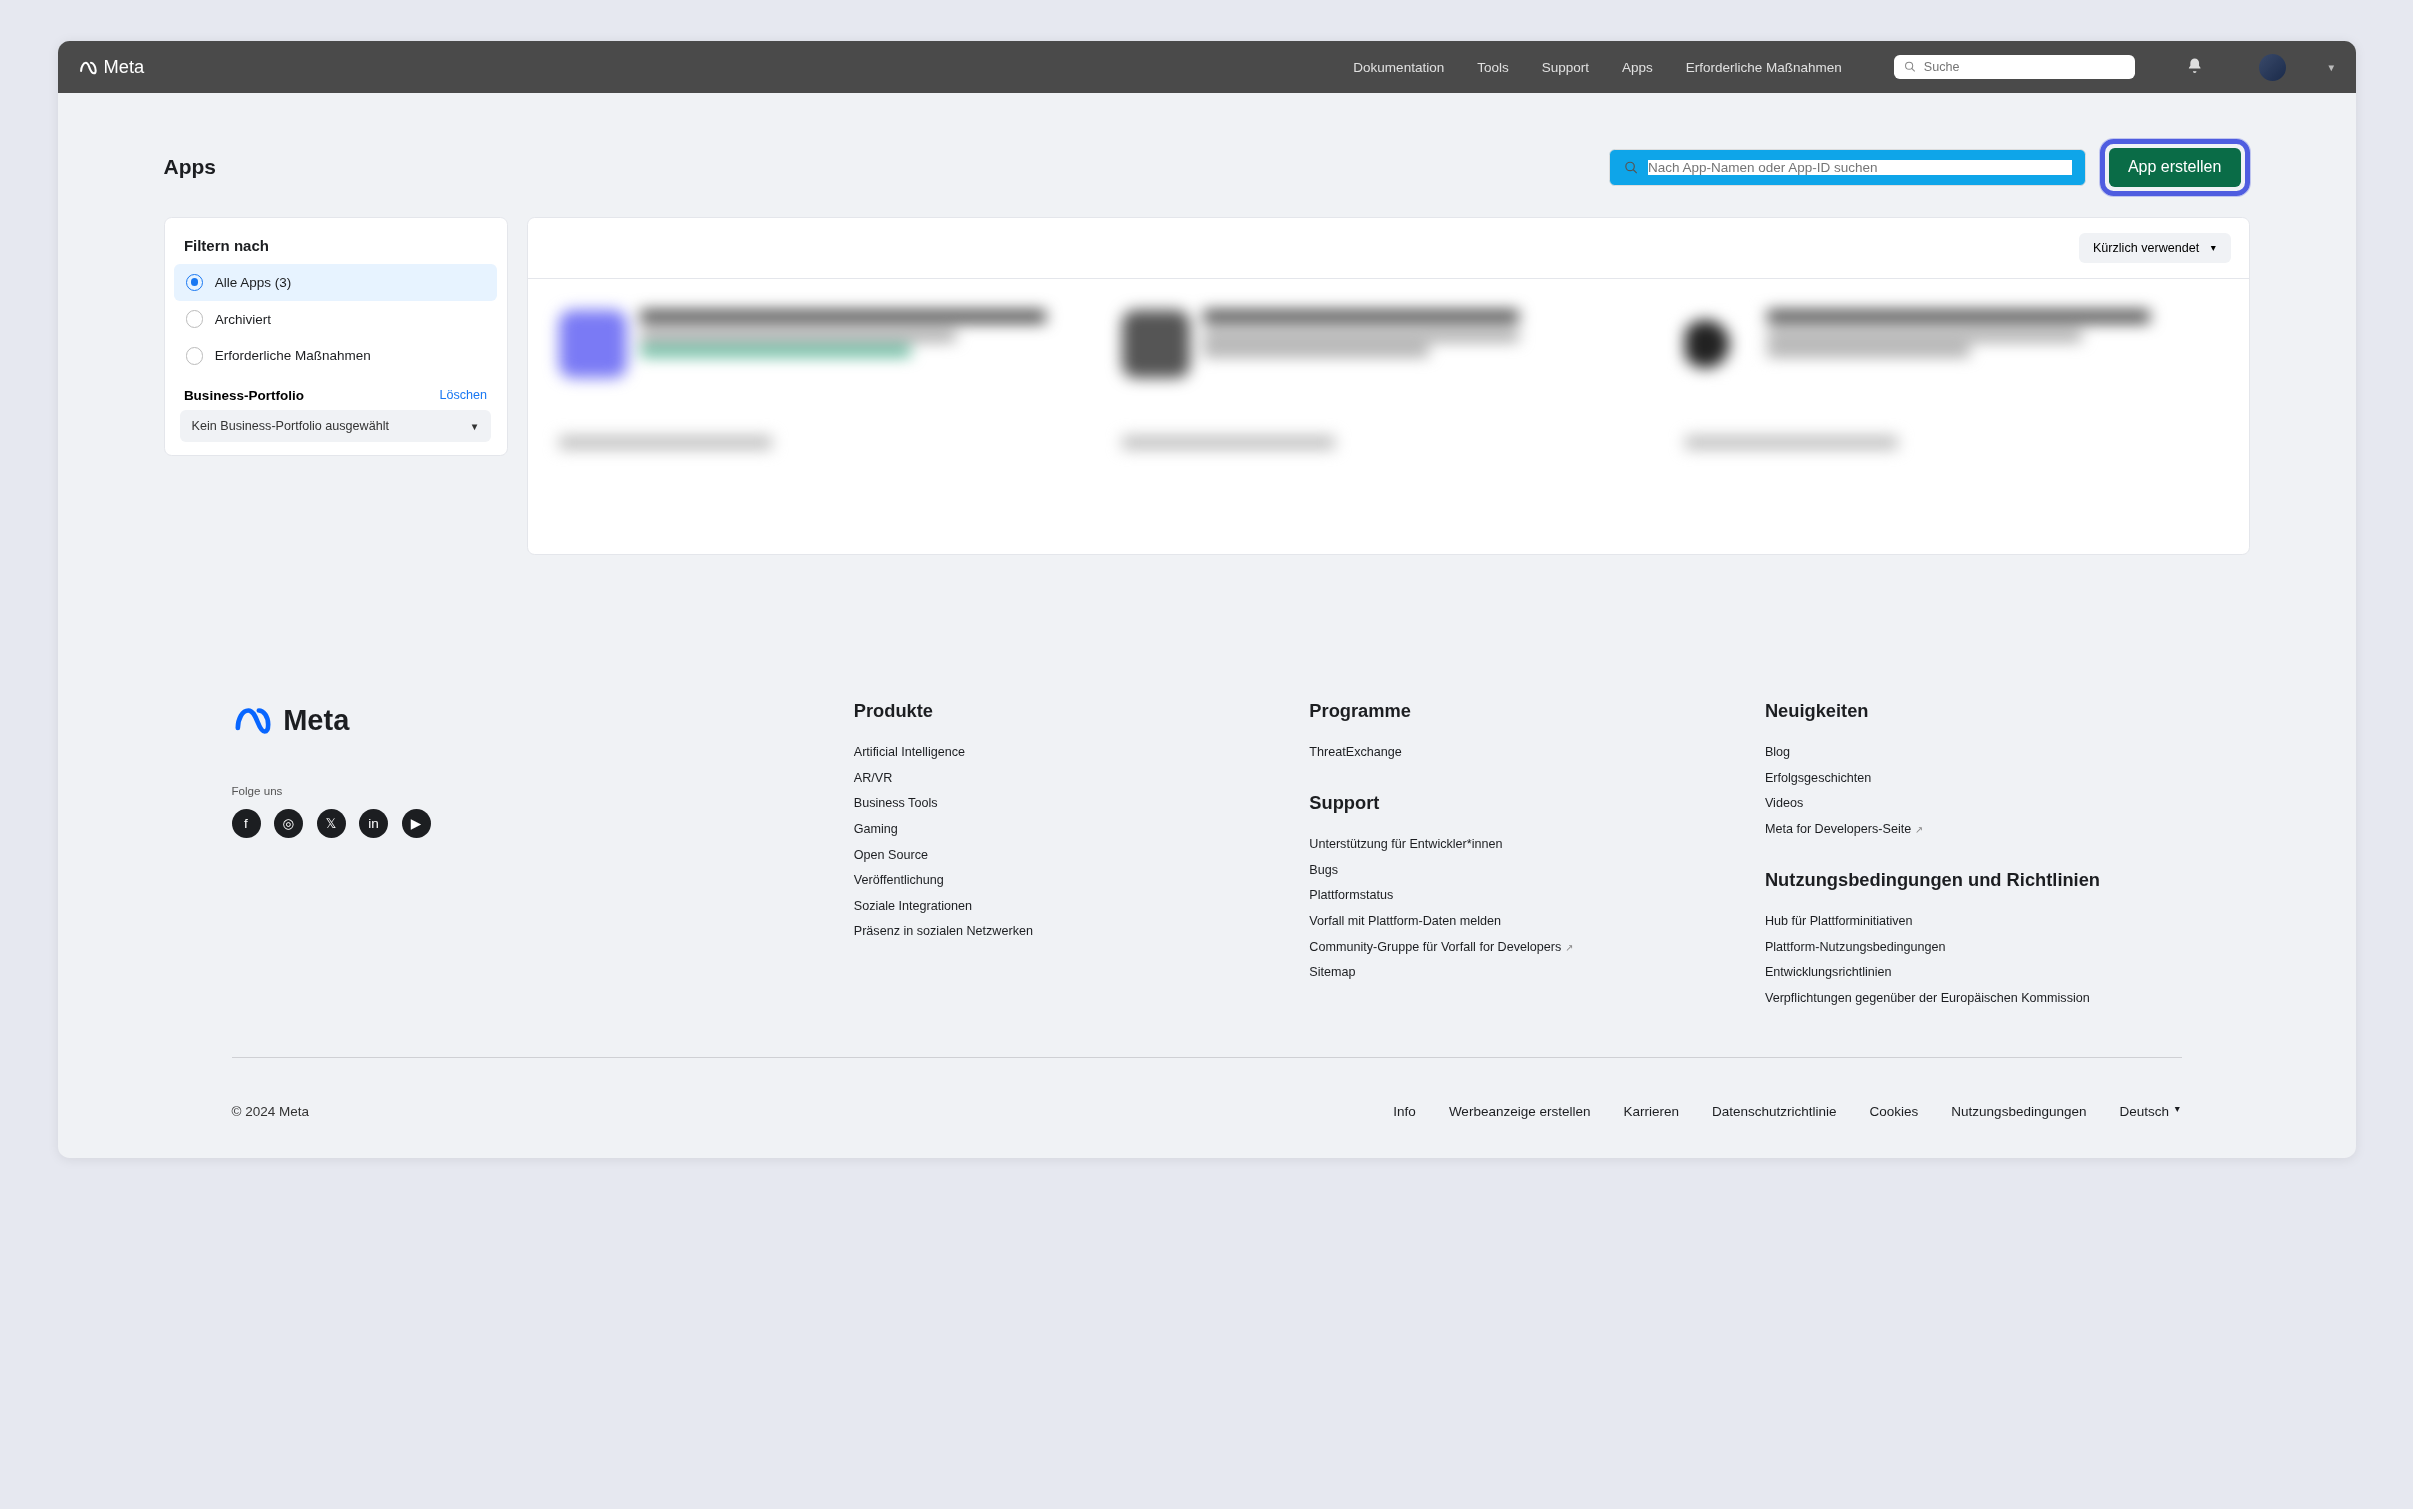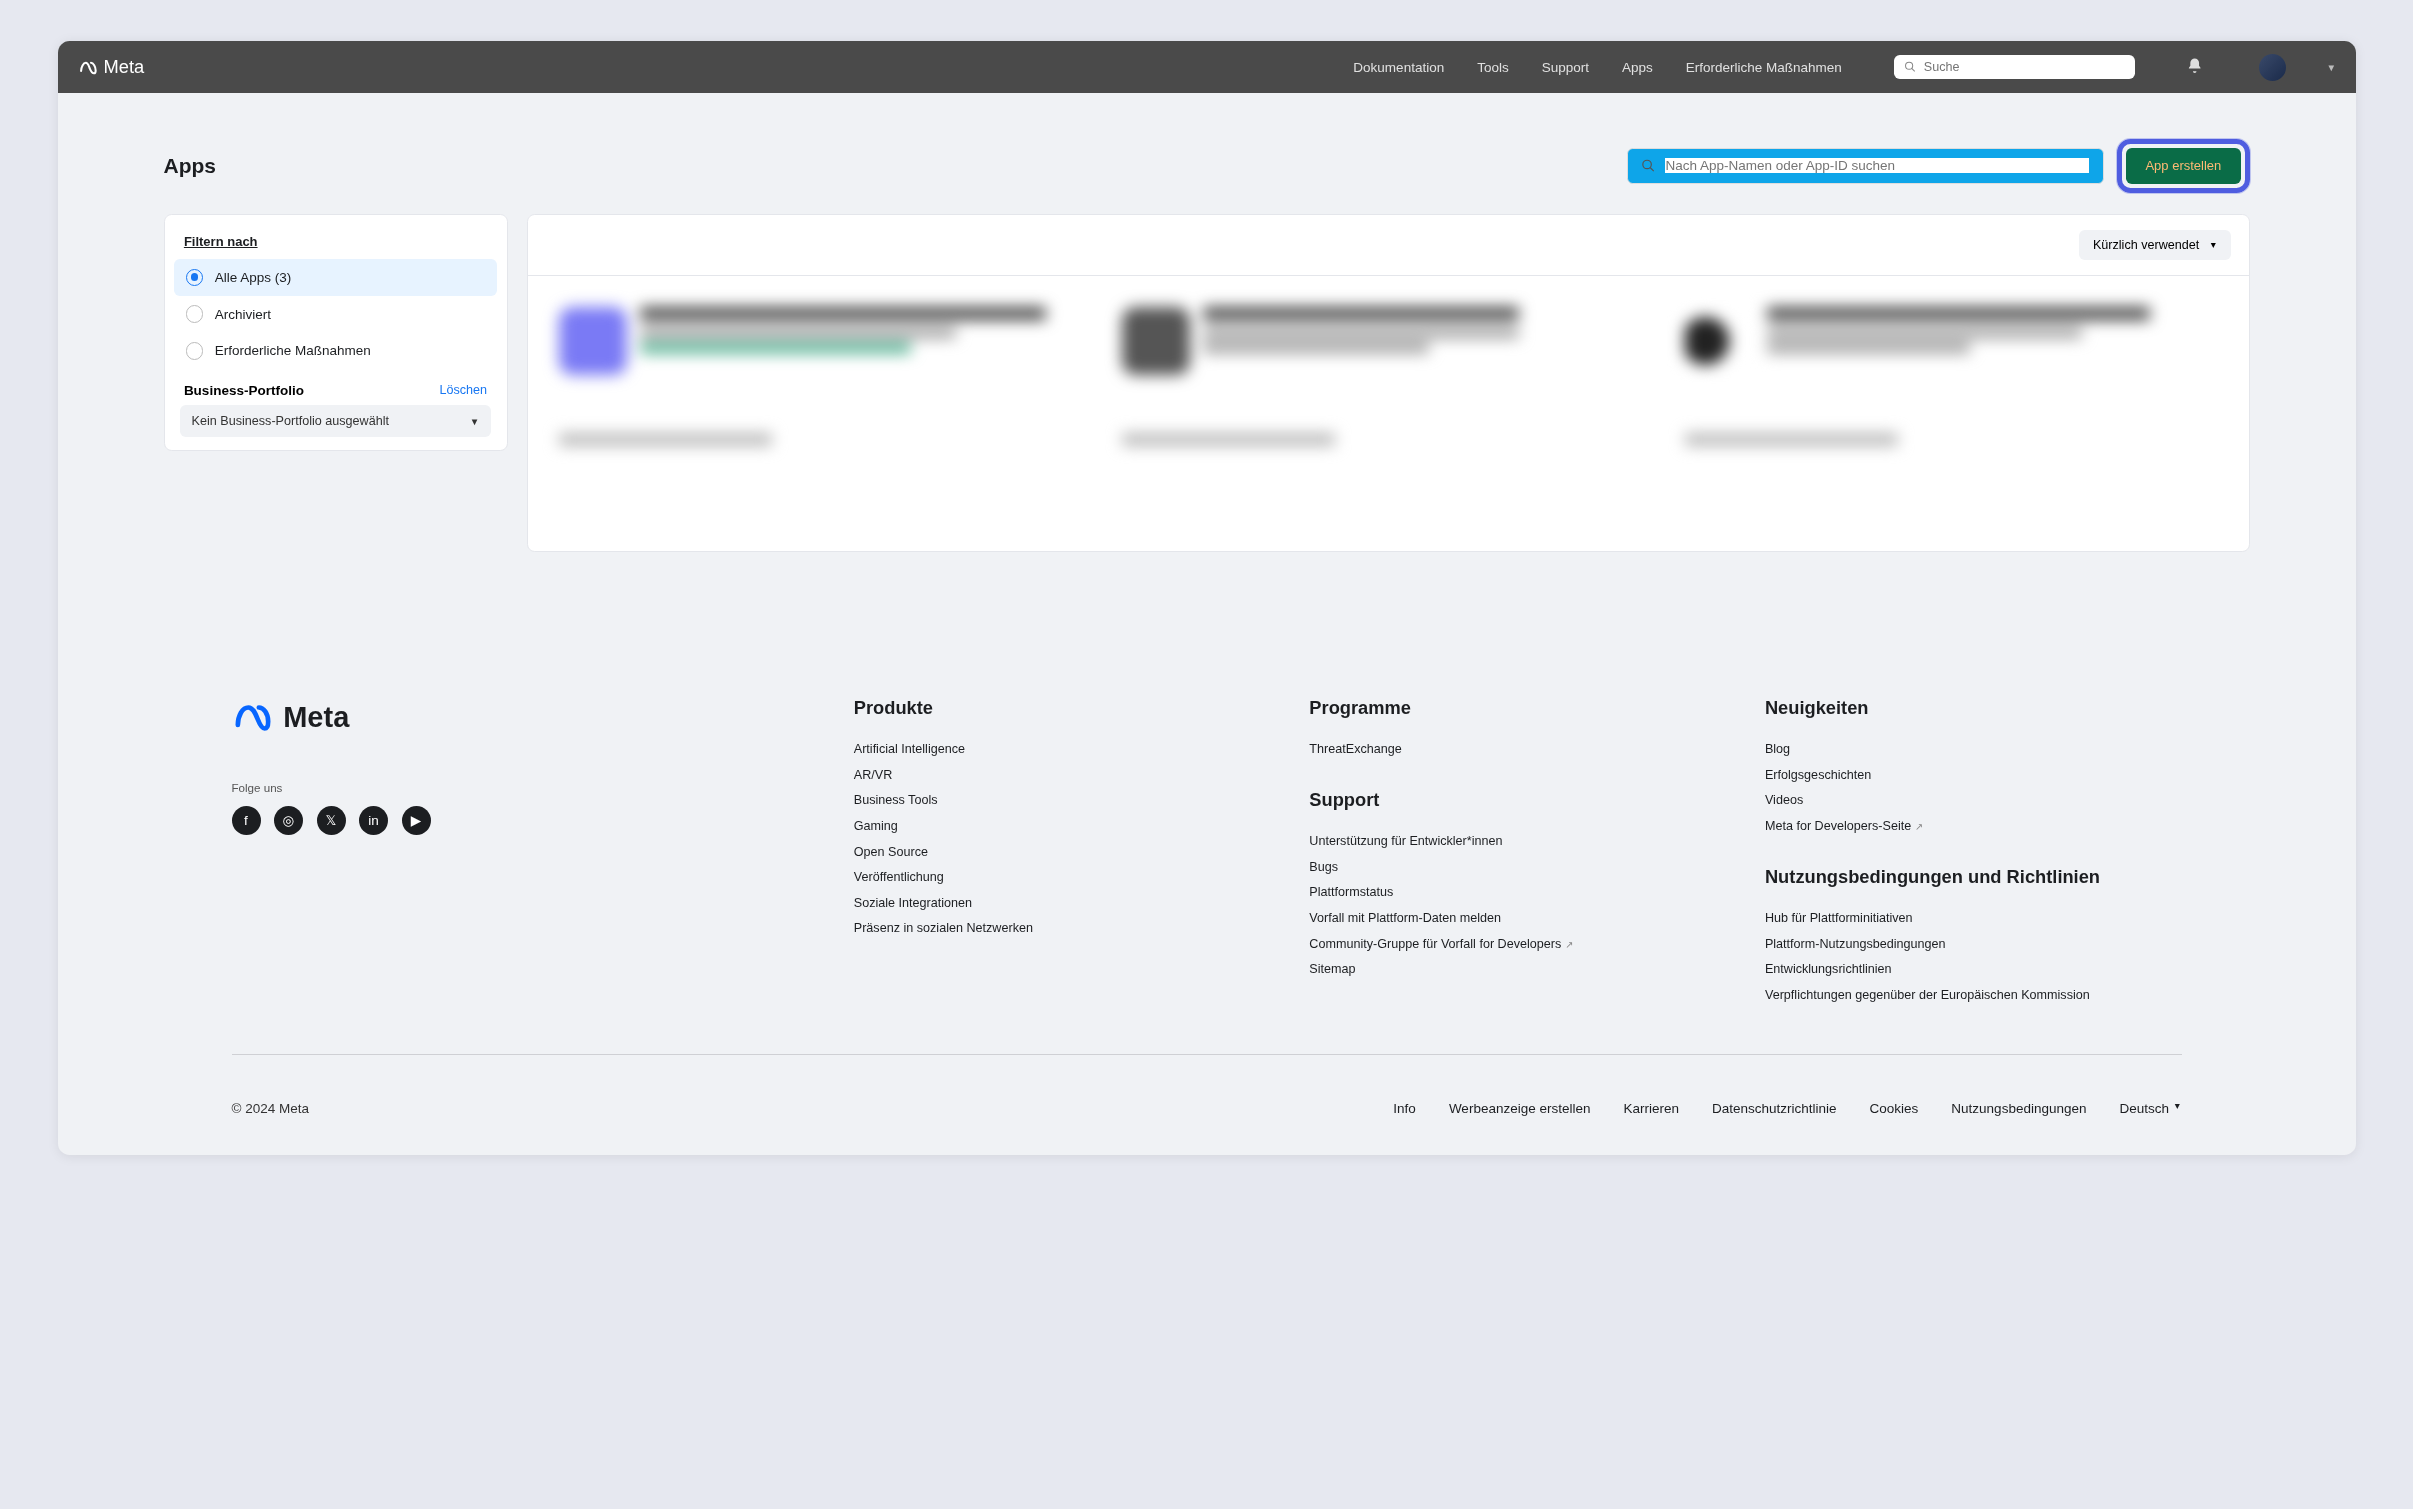--- a/index.html
+++ b/index.html
@@ -15,24 +15,24 @@
 .search-box svg { width: 13.5px; height: 13.5px; color: #888; }
 .bell { margin-left: 17.4px; cursor: pointer; }
 .avatar { width: 27px; height: 27px; border-radius: 50%; background: linear-gradient(135deg, #3a4a6a, #1a2a4a); margin-left: 23px; }
 .caret { margin-left: 7.7px; color: #bbb; font-size: 9.7px; }
 .content { padding: 46px 106px 58px 106px; }
 .header-row { display: flex; align-items: center; margin-bottom: 21px; }
 .page-title { font-size: 21px; font-weight: 700; color: #1c1e21; }
 .app-search { margin-left: auto; background: #0ea5e9; border: 1px solid #ddd; border-radius: 5.8px; display: flex; align-items: flex-start; padding: 9.7px 13.5px; width: 477px; gap: 9.7px; }
 .app-search input { border: none; outline: none; font-size: 13.5px; width: 100%; color: #333; }
 .create-btn-wrap { margin-left: 13.5px; border: 5.8px solid #4f5de0; border-radius: 13.5px; padding: 3.9px; box-shadow: 0 0 0 1px rgba(79,93,224,0.3); }
-.create-btn { background: #0a6c47; color: #fdba74; border: none; border-radius: 5.8px; padding: 10.6px 19.3px; font-size: 13px; font-weight: 500; cursor: pointer; }
+.create-btn { background: #0a6c47; color: #ffffff; border: none; border-radius: 5.8px; padding: 10.6px 19.3px; font-size: 16px; font-weight: 500; cursor: pointer; }
 .layout { display: flex; gap: 19.3px; }
 .sidebar { width: 344px; background: #fff; border: 1px solid #e4e6eb; border-radius: 7.7px; padding: 13.5px 9.7px; align-self: flex-start; }
-.filter-title { font-size: 13px; font-weight: 600; color: #1c1e21; padding: 5.8px 9.7px 9.7px 9.7px; text-decoration: underline; }
+.filter-title { font-size: 15px; font-weight: 600; color: #1c1e21; padding: 5.8px 9.7px 9.7px 9.7px; }
 .radio-item { display: flex; align-items: center; gap: 11.6px; padding: 9.7px 11.6px; border-radius: 5.8px; cursor: pointer; font-size: 13.5px; color: #1c1e21; }
 .radio-item.active { background: #e7f3ff; }
 .radio { width: 17.4px; height: 17.4px; border: 1.9px solid #bbb; border-radius: 50%; display: flex; align-items: center; justify-content: center; }
 .radio-item.active .radio { border-color: #1877f2; }
 .radio-dot { width: 7.7px; height: 7.7px; background: #1877f2; border-radius: 50%; }
 .portfolio-row { display: flex; align-items: center; justify-content: space-between; padding: 13.5px 9.7px 7.7px 9.7px; }
 .portfolio-label { font-size: 13.5px; font-weight: 600; }
 .clear-link { color: #1877f2; font-size: 12.6px; cursor: pointer; }
 .portfolio-select { margin: 0 5.8px; background: #f0f2f5; border-radius: 5.8px; padding: 8.7px 11.6px; font-size: 12.6px; color: #333; display: flex; align-items: center; justify-content: space-between; cursor: pointer; }
 .main { flex: 1; background: #fff; border: 1px solid #e4e6eb; border-radius: 7.7px; min-height: 338px; }

